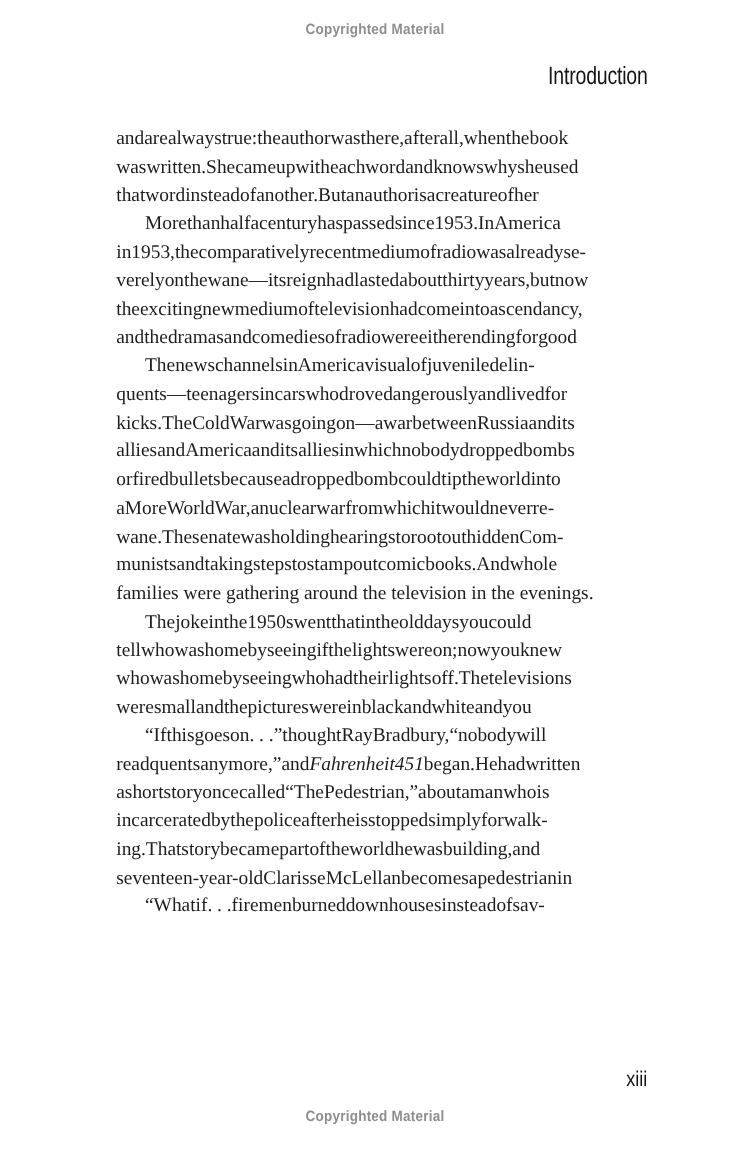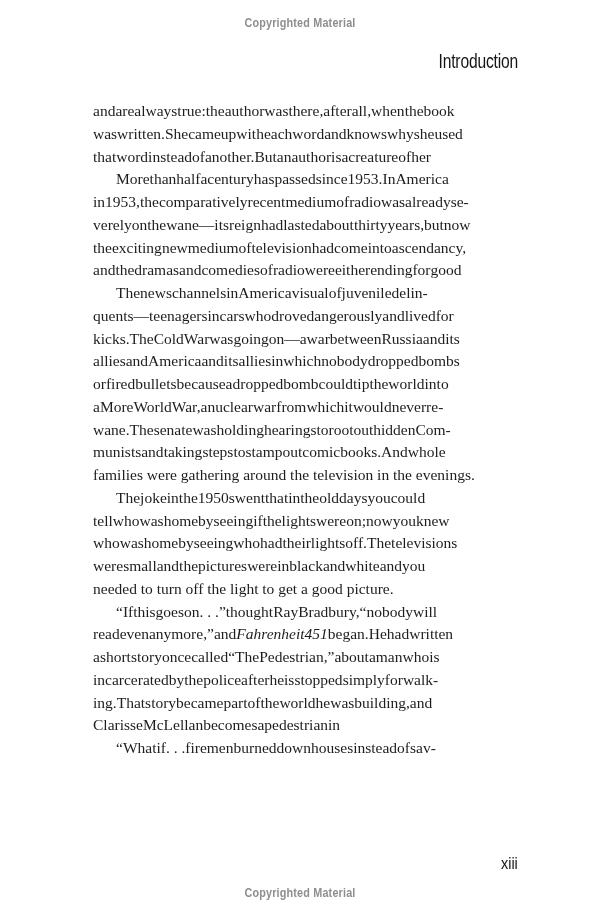--- a/index.html
+++ b/index.html
@@ -344,36 +344,35 @@
         <span class="w">the</span>
         <span class="w">pictures</span>
         <span class="w">were</span>
         <span class="w">in</span>
         <span class="w">black</span>
         <span class="w">and</span>
         <span class="w">white</span>
         <span class="w">and</span>
         <span class="w">you</span>
       </div>
-      <div class="line">needed to turn off the light to get a good picture.</div>
       <div class="line just ind">
         <span class="w">“If</span>
         <span class="w">this</span>
         <span class="w">goes</span>
         <span class="w">on</span>
         <span class="w">.&nbsp;.&nbsp;.”</span>
         <span class="w">thought</span>
         <span class="w">Ray</span>
         <span class="w">Bradbury,</span>
         <span class="w">“nobody</span>
         <span class="w">will</span>
       </div>
       <div class="line just">
         <span class="w">read</span>
-        <span class="w">even</span>
+        <span class="w">quents</span>
         <span class="w">anymore,”</span>
         <span class="w">and</span>
         <span class="w it">Fahrenheit</span>
         <span class="w it">451</span>
         <span class="w">began.</span>
         <span class="w">He</span>
         <span class="w">had</span>
         <span class="w">written</span>
       </div>
       <div class="line just">
@@ -411,20 +410,21 @@
         <span class="w">part</span>
         <span class="w">of</span>
         <span class="w">the</span>
         <span class="w">world</span>
         <span class="w">he</span>
         <span class="w">was</span>
         <span class="w">building,</span>
         <span class="w">and</span>
       </div>
       <div class="line just">
+        <span class="w">seventeen-year-old</span>
         <span class="w">Clarisse</span>
         <span class="w">McLellan</span>
         <span class="w">becomes</span>
         <span class="w">a</span>
         <span class="w">pedestrian</span>
         <span class="w">in</span>
       </div>
       <div class="line just ind">
         <span class="w">“What</span>
         <span class="w">if</span>

